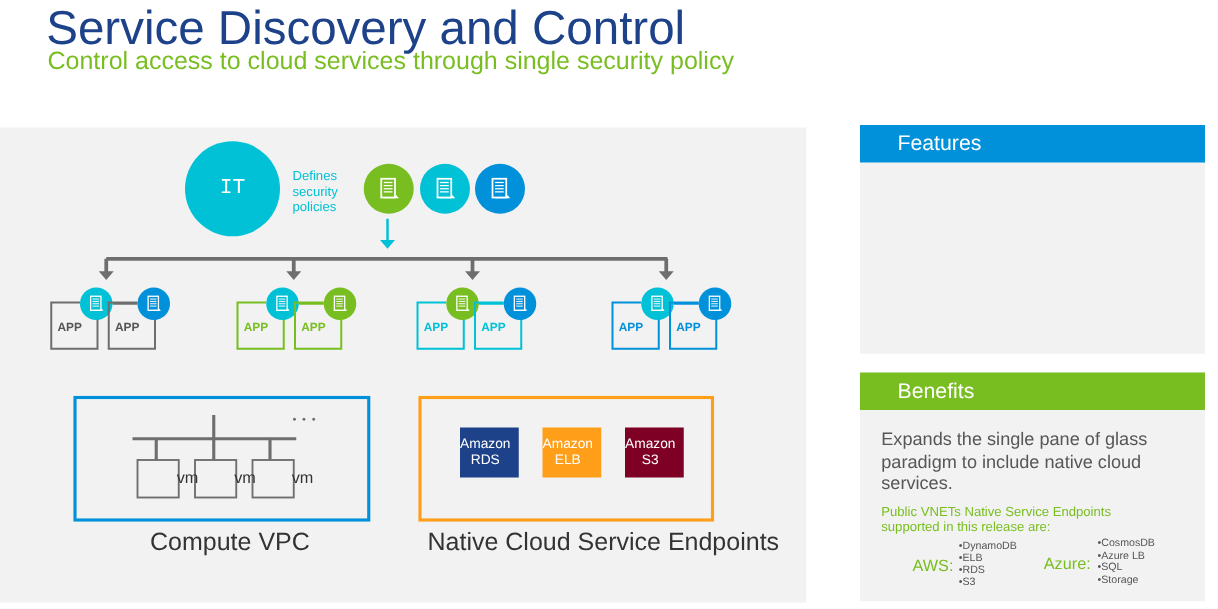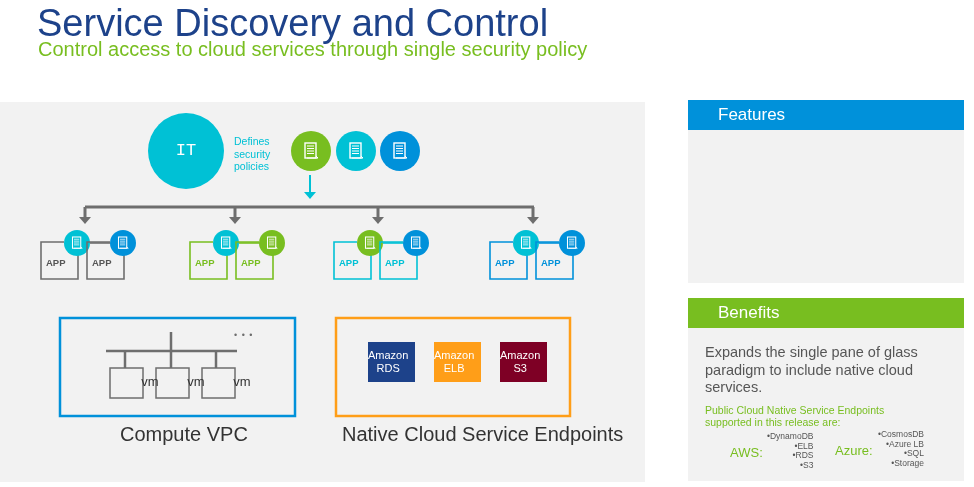--- a/index.html
+++ b/index.html
@@ -19,21 +19,21 @@
   .side-header { color: #fff; font-size: 17px; padding-left: 30px; box-sizing: border-box; line-height: 30px; height: 30px; }
   #features-panel { left: 688px; top: 100px; width: 276px; height: 183px; }
   #features-header { background: #0091DA; }
   #benefits-panel { left: 688px; top: 298px; width: 276px; height: 183px; }
   #benefits-header { background: #78BE20; }
   .side-body { color: #565656; font-size: 14.5px; line-height: 17.5px; padding: 16px 10px 0 17px; }
   #endpoints-note { left: 705px; top: 404px; font-size: 10.5px; line-height: 12px; color: #78BE20; }
   .provider-label { font-size: 13px; color: #78BE20; }
   #aws-label { left: 730px; top: 445px; }
   #azure-label { left: 835px; top: 443px; }
-  .svc-list { font-size: 8.5px; line-height: 9.5px; color: #565656; margin: 0; padding: 0; list-style: none; text-align: right; }
+  .svc-list { font-size: 8.5px; line-height: 9.5px; color: #565656; margin: 0; padding: 0; list-style: none; }
   .svc-list li::before { content: "\2022 "; }
   #aws-list { left: 767px; top: 432px; }
   #azure-list { left: 878px; top: 430px; }
 
   .vpc-caption { font-size: 20px; color: #333; white-space: nowrap; }
   #compute-caption { left: 120px; top: 423px; }
   #native-caption { left: 342px; top: 423px; }
   .svc-tile { color: #fff; font-size: 11px; line-height: 13px; text-align: center; display: flex; align-items: center; justify-content: flex-start; width: 47px; height: 40px; }
   #tile-rds { left: 368px; top: 342px; background: #1D428A; }
   #tile-elb { left: 434px; top: 342px; background: #FF9E18; }
@@ -202,21 +202,21 @@
 </div>
 
 <div id="features-panel" class="abs side-panel">
   <div id="features-header" class="side-header">Features</div>
 </div>
 
 <div id="benefits-panel" class="abs side-panel">
   <div id="benefits-header" class="side-header">Benefits</div>
   <div class="side-body">Expands the single pane of glass paradigm to include native cloud services.</div>
 </div>
-<div id="endpoints-note" class="abs" style="width:200px">Public Cloud Native Service Endpoints supported in this release are:</div>
+<div id="endpoints-note" class="abs" style="width:200px">Public VNETs Native Service Endpoints supported in this release are:</div>
 <div id="aws-label" class="abs provider-label">AWS:</div>
 <ul id="aws-list" class="abs svc-list">
   <li>DynamoDB</li>
   <li>ELB</li>
   <li>RDS</li>
   <li>S3</li>
 </ul>
 <div id="azure-label" class="abs provider-label">Azure:</div>
 <ul id="azure-list" class="abs svc-list">
   <li>CosmosDB</li>

